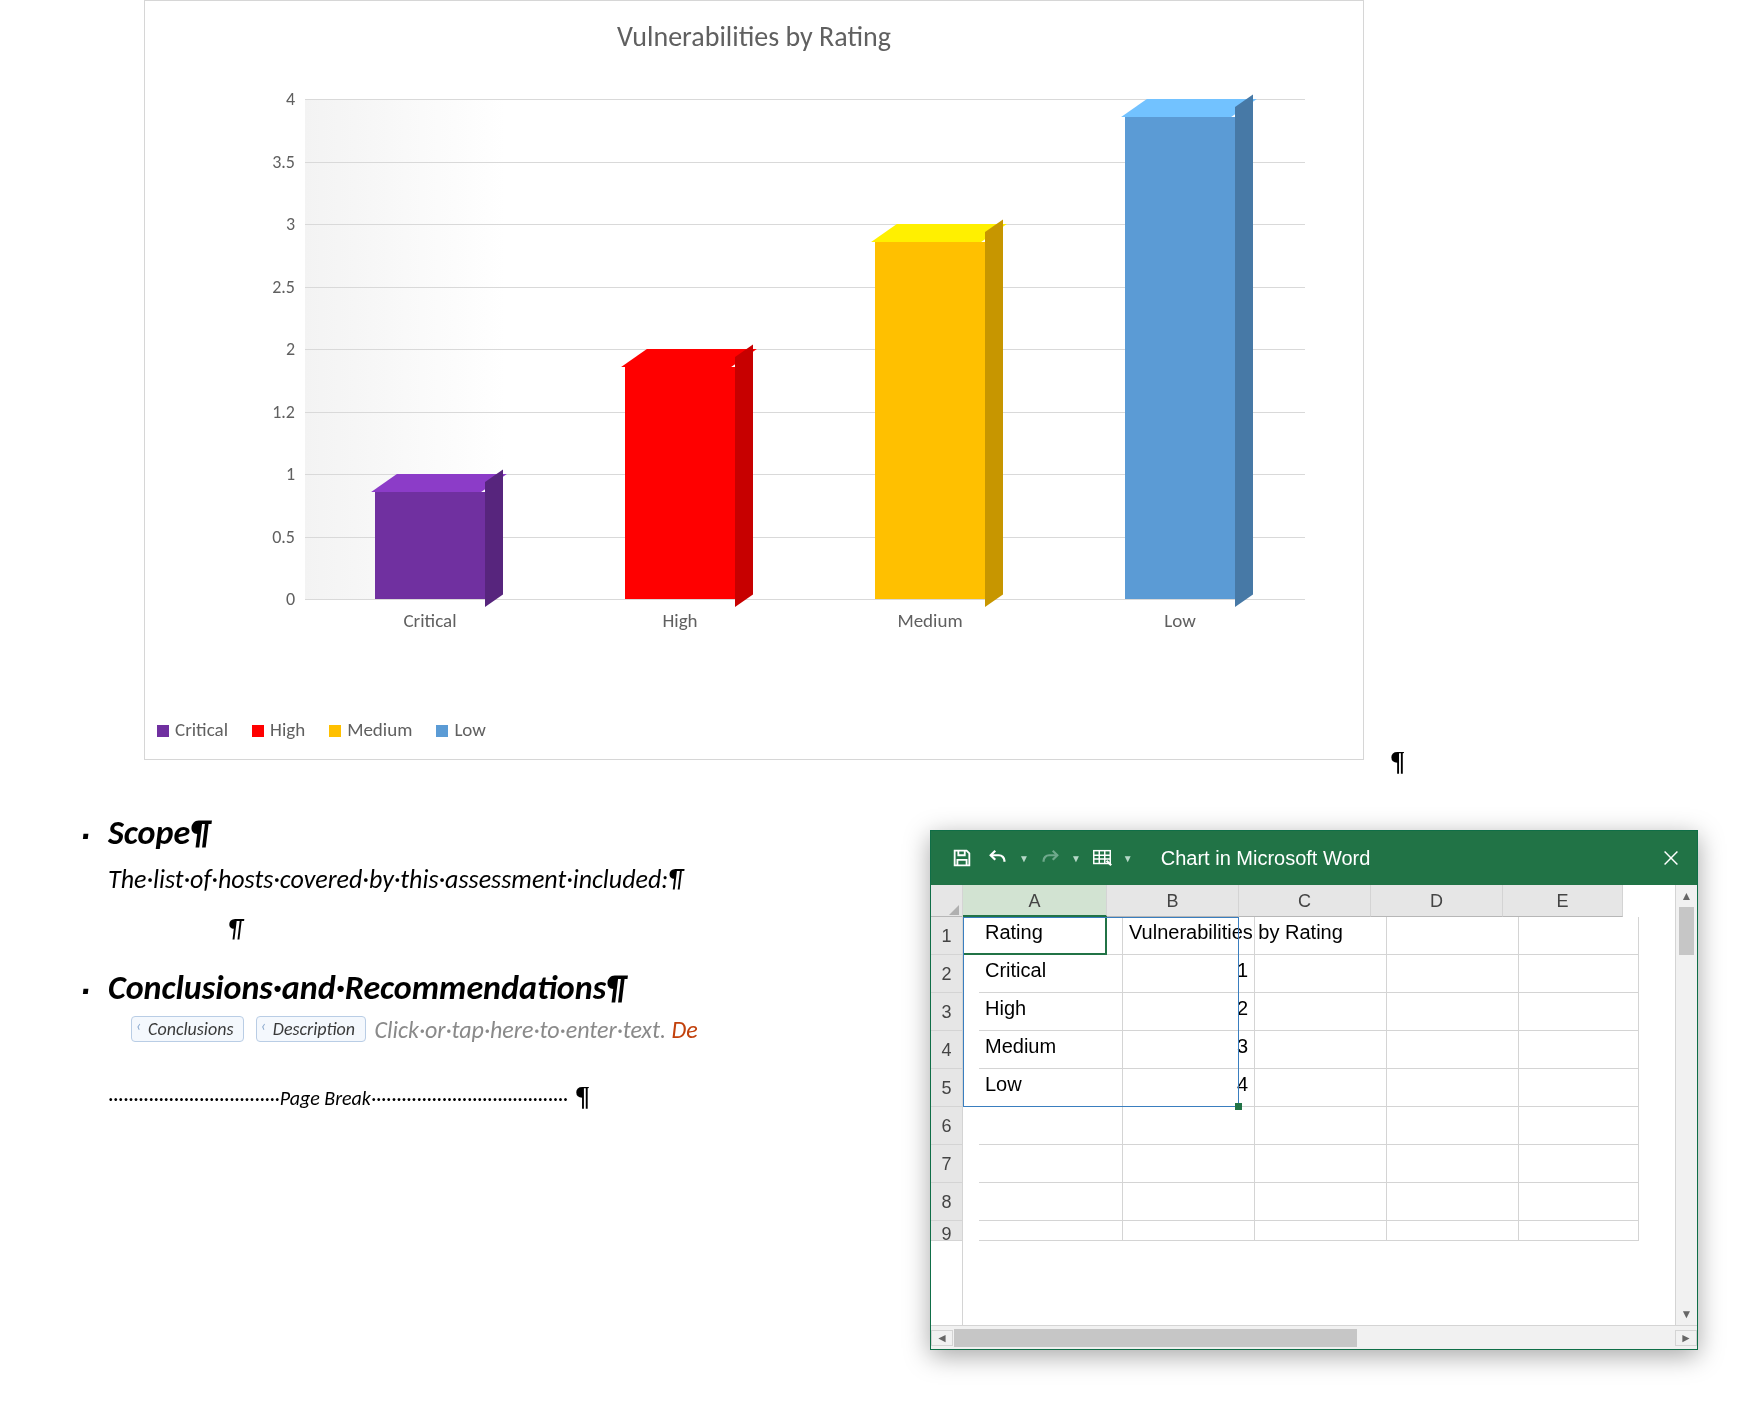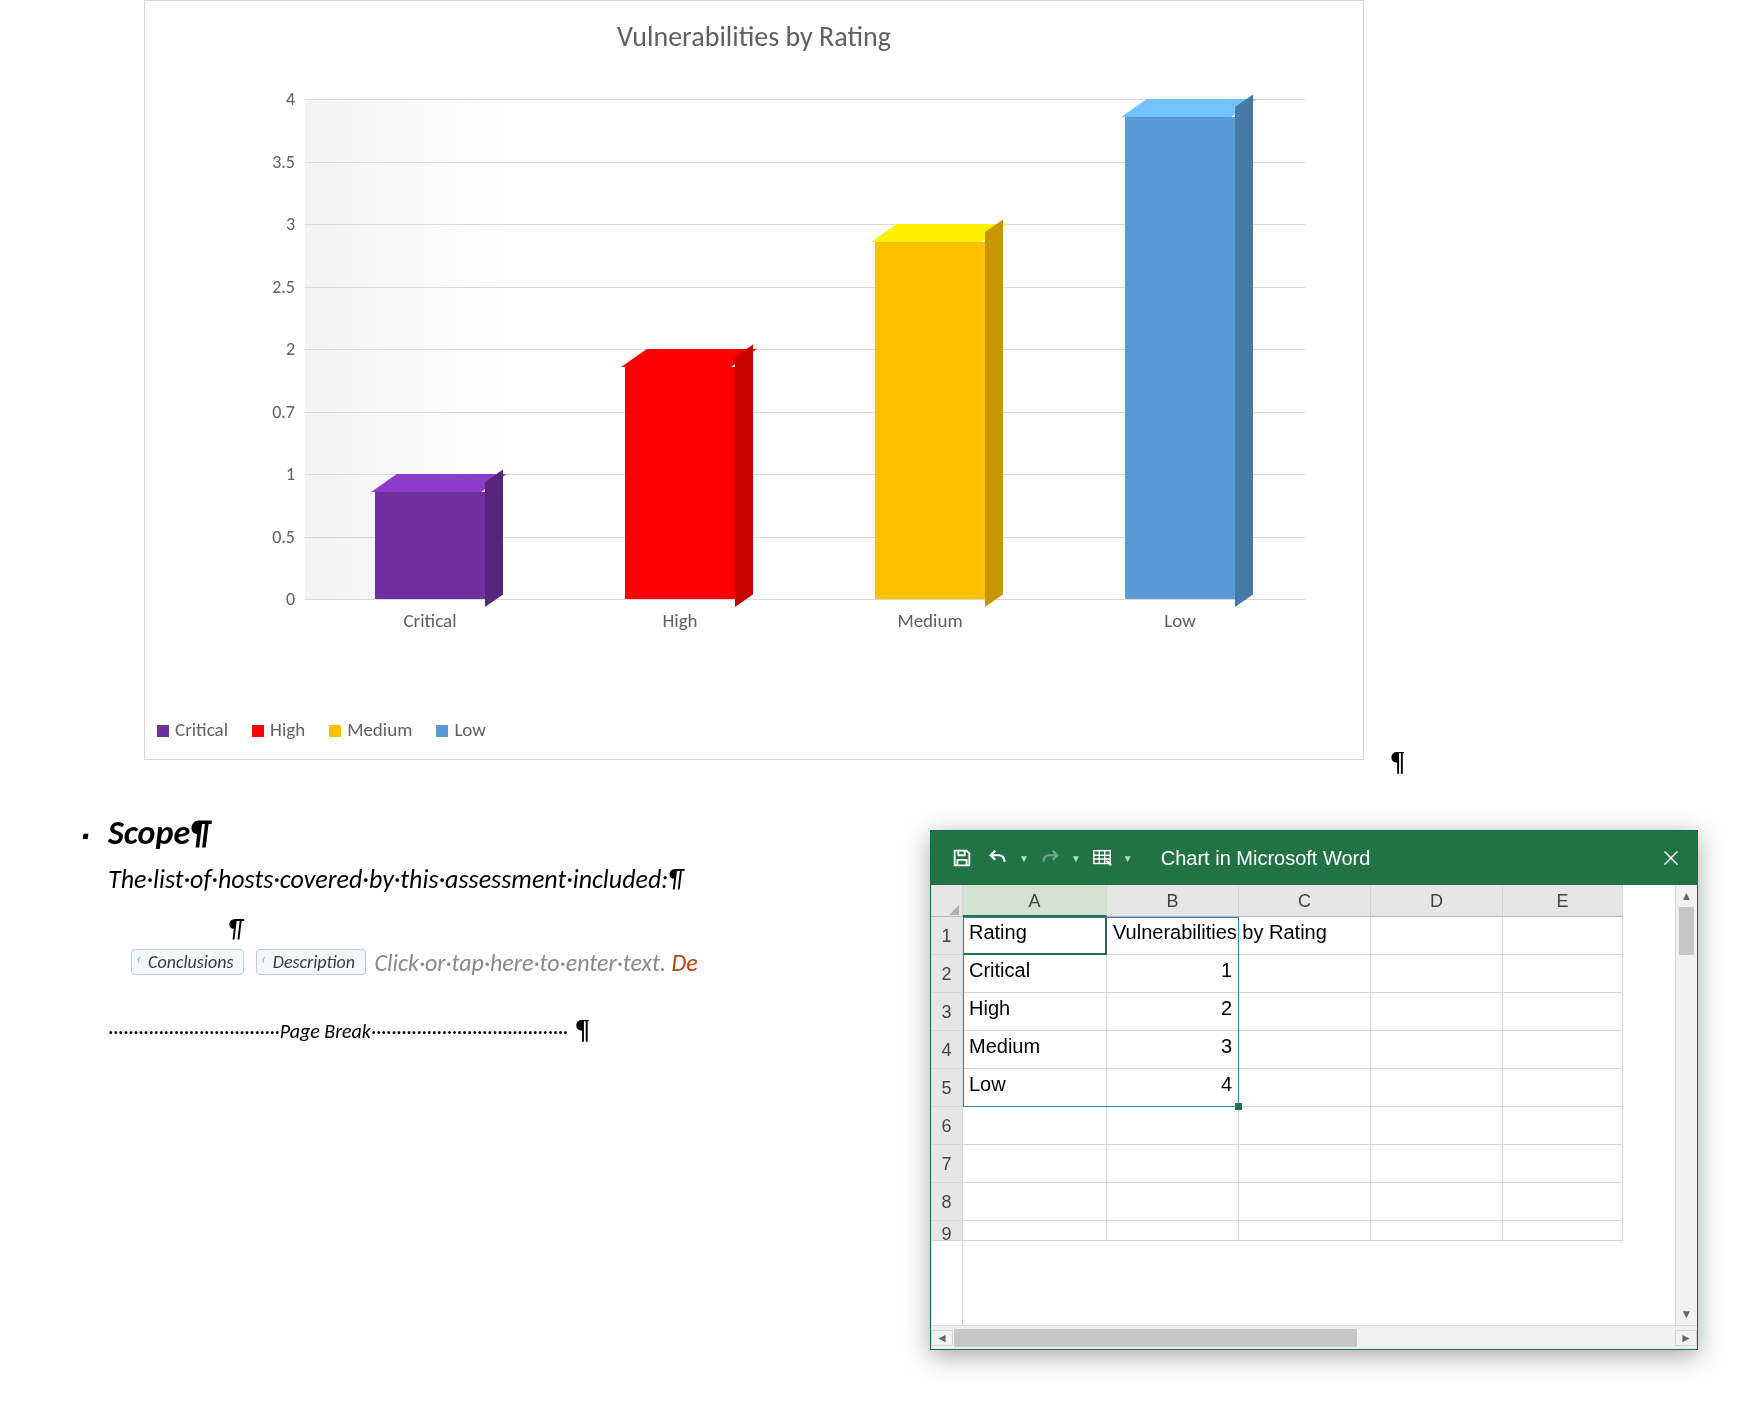--- a/index.html
+++ b/index.html
@@ -289,21 +289,21 @@
     border-right:1px solid #d4d4d4;
     border-bottom:1px solid #b7b7b7;
     text-align:center;
     font-size:18px;color:#444;
     line-height:32px;
   }
   .xl-colhdr.sel {
     background:#d2e3d2;
     border-bottom:2px solid #217346;
   }
-  .xl-row { height:38px; display:flex; }
+  .xl-row { height:38px; display:flex;margin-left:16px; }
   .xl-cell {
     border-right:1px solid #d4d4d4;
     border-bottom:1px solid #d4d4d4;
     font-size:20px;
     color:#000;
     padding:4px 6px;
     overflow:visible;
     white-space:nowrap;
   }
   .xl-cell.num { text-align:right; }
@@ -352,21 +352,21 @@
 
 <div class="chart-box">
   <div class="chart-title">Vulnerabilities by Rating</div>
 
   <div class="plot">
 
     <div id="yticks">
         <div class="y-tick" style="top: 510px;">0</div>
         <div class="y-tick" style="top: 447.5px;">0.5</div>
         <div class="y-tick" style="top: 385px;">1</div>
-        <div class="y-tick" style="top: 322.5px;">0.7</div>
+        <div class="y-tick" style="top: 322.5px;">1.2</div>
         <div class="y-tick" style="top: 260px;">2</div>
         <div class="y-tick" style="top: 197.5px;">2.5</div>
         <div class="y-tick" style="top: 135px;">3</div>
         <div class="y-tick" style="top: 72.5px;">3.5</div>
         <div class="y-tick" style="top: 10px;">4</div>
       </div>
     <div class="plot-area" id="plotarea">
 
     <div class="grid-line" style="top: 500px;"></div>
         <div class="grid-line" style="top: 437.5px;"></div>
@@ -411,20 +411,21 @@
 </div>
 
 <div class="pilcrow-after-chart">¶</div>
 
 <div class="doc">
   <div class="h-scope">Scope¶</div>
   <div class="body-line">The·list·of·hosts·covered·by·this·assessment·included:¶</div>
 
   <div class="lone-pil">¶</div>
 
+  <div class="h-conc">Conclusions·and·Recommendations¶</div>
 
   <div class="bullet-line" style="margin-left:20px;">
     <span class="cc-tag">Conclusions</span>
     <span class="cc-tag">Description</span>
     <span class="placeholder">Click·or·tap·here·to·enter·text.</span>
     <span class="placeholder-truncated">De</span>
   </div>
 
   <div class="page-break-line">
     <span class="pb-dots">··································</span><span>Page Break</span><span class="pb-dots">·······································</span><span class="pb-pil">¶</span>

